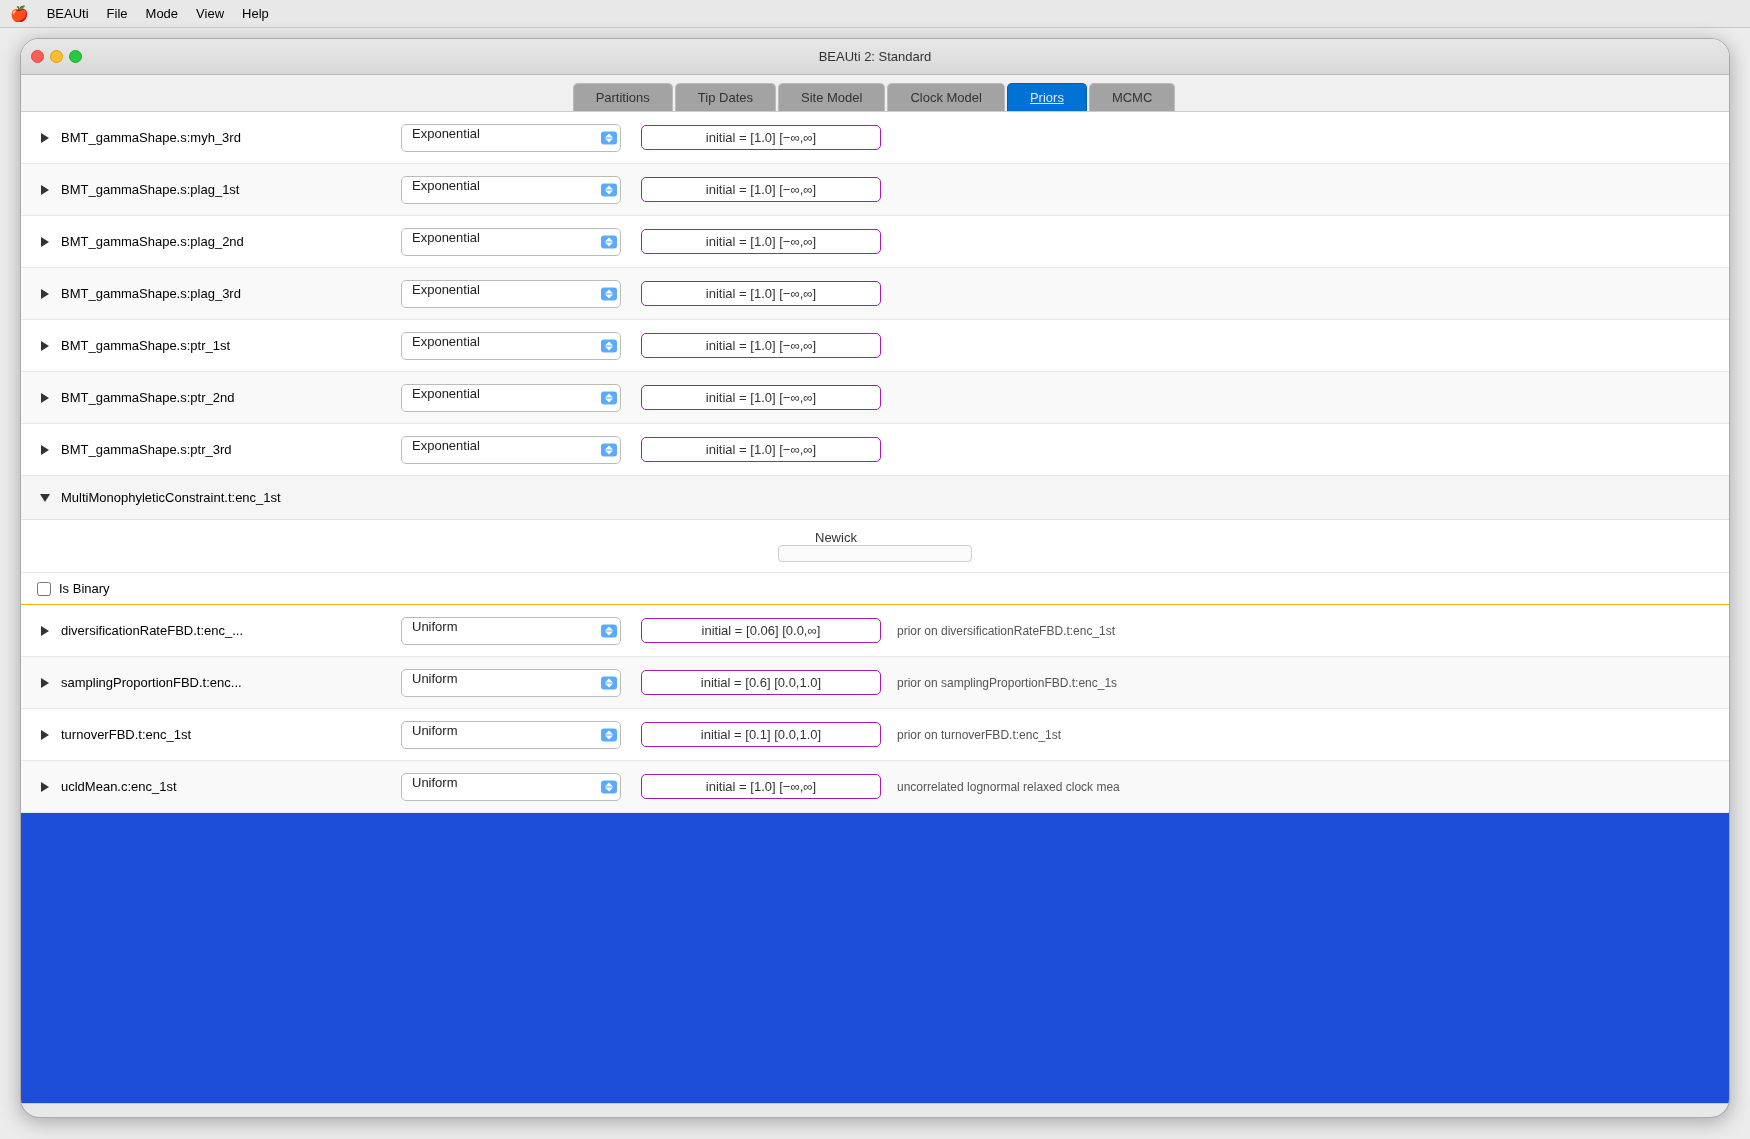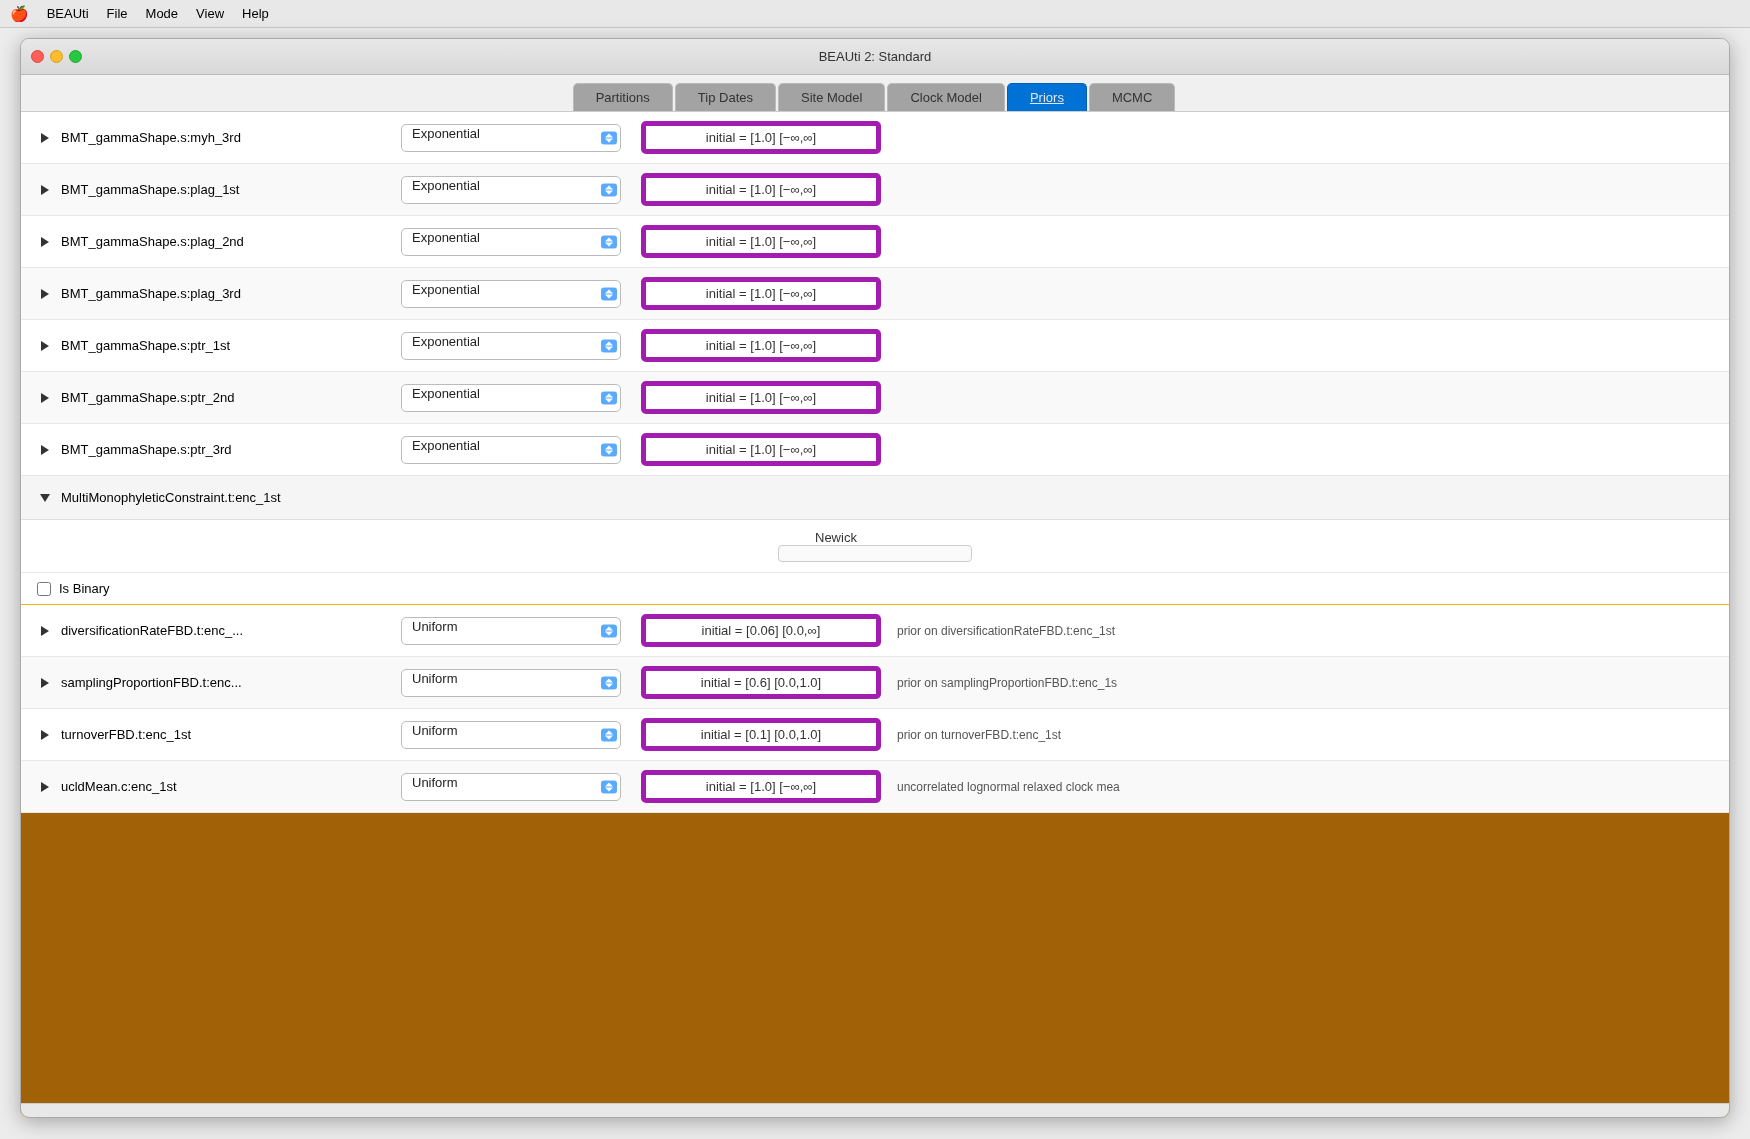--- a/index.html
+++ b/index.html
@@ -32,21 +32,21 @@
     }
     .menu-bar .menu-item {
       color: #000;
       font-size: 13px;
     }
 
     
     .window {
       background: #f5f5f5;
       border: 1px solid #aaa;
-      border-radius: 9px;
+      border-radius: 19px;
       margin: 10px 20px;
       height: 1080px;
       display: flex;
       flex-direction: column;
       box-shadow: 0 4px 20px rgba(0,0,0,0.3);
       overflow: hidden;
     }
 
     .titlebar {
       background: linear-gradient(to bottom, #e8e8e8, #d8d8d8);
@@ -109,21 +109,21 @@
       border-color: #0060b8;
       text-decoration: underline;
     }
 
     
     .content {
       flex: 1;
       overflow: hidden;
       display: flex;
       flex-direction: column;
-      background: #a16207;
+      background: #1d4ed8;
     }
 
     .scroll-area {
       flex: 1;
       overflow-y: auto;
       padding: 0;
     }
 
     
     .prior-row {
@@ -209,21 +209,21 @@
       border-bottom: 4px solid white;
     }
     .sel-arrow-down {
       border-left: 4px solid transparent;
       border-right: 4px solid transparent;
       border-top: 4px solid white;
     }
 
     .initial-value {
       flex: 0 0 240px;
-      border: 5px solid #a21caf;
+      border: 1px solid #a21caf;
       border-radius: 5px;
       background: white;
       padding: 4px 10px;
       font-size: 13px;
       color: #333;
       text-align: center;
       margin-right: 16px;
     }
 
     .prior-description {

